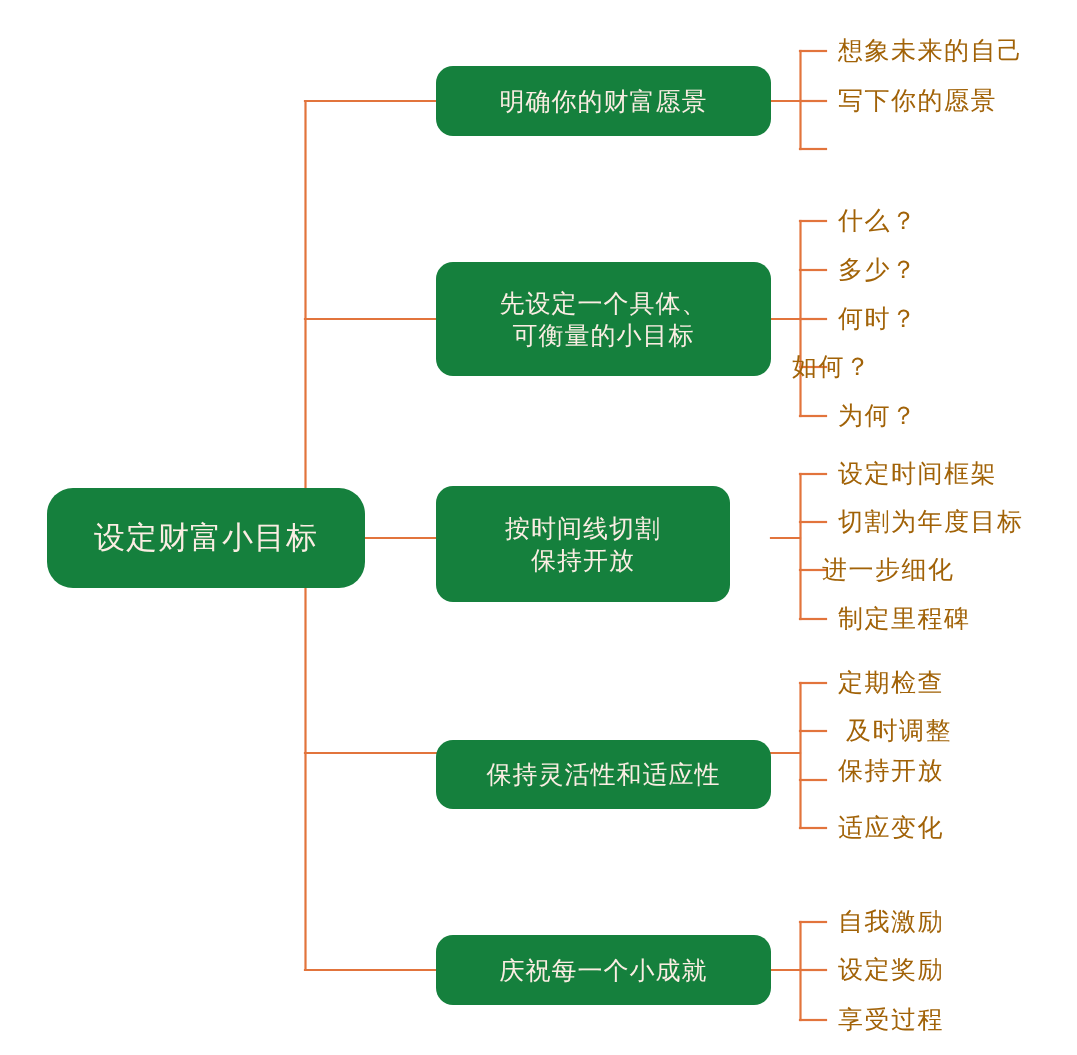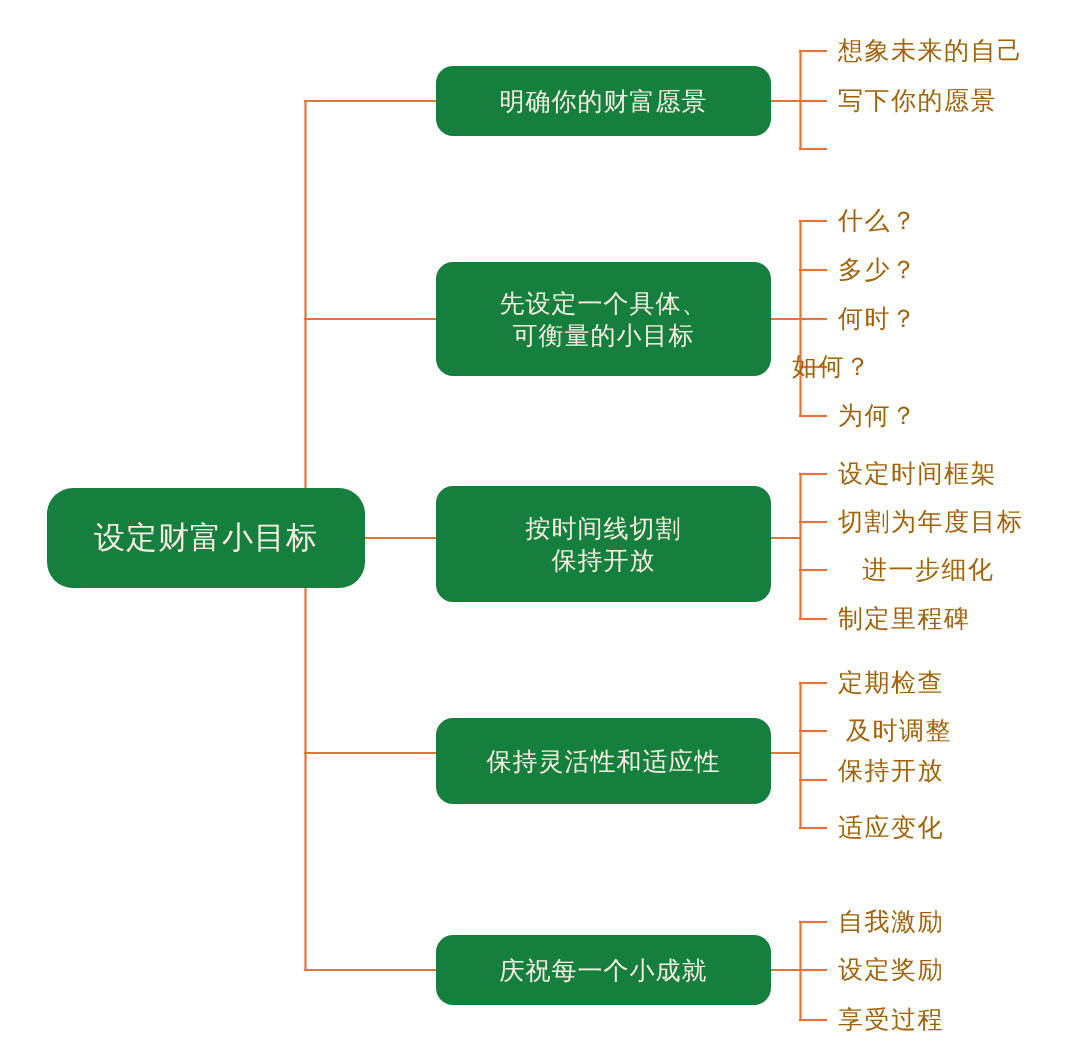--- a/index.html
+++ b/index.html
@@ -128,30 +128,30 @@
   <div class="node branch" style="left:436px; top:262px; width:335px; height:114px;">
     <span class="line">先设定一个具体、</span>
     <span class="line">可衡量的小目标</span>
   </div>
   <div class="leaf" style="left:838px; top:208px;">什么？</div>
   <div class="leaf" style="left:838px; top:257px;">多少？</div>
   <div class="leaf" style="left:838px; top:306px;">何时？</div>
   <div class="leaf" style="left:792px; top:354px;">如何？</div>
   <div class="leaf" style="left:838px; top:403px;">为何？</div>
 
-  <div class="node branch" style="left:436px; top:486px; width:335px; height:116px;">
+  <div class="node branch" style="left:436px; top:486px; width:294px; height:116px;">
     <span class="line">按时间线切割</span>
     <span class="line">保持开放</span>
   </div>
   <div class="leaf" style="left:838px; top:461px;">设定时间框架</div>
   <div class="leaf" style="left:838px; top:509px;">切割为年度目标</div>
-  <div class="leaf" style="left:862px; top:557px;">进一步细化</div>
+  <div class="leaf" style="left:822px; top:557px;">进一步细化</div>
   <div class="leaf" style="left:838px; top:606px;">制定里程碑</div>
 
-  <div class="node branch" style="left:436px; top:718px; width:335px; height:86px;">
+  <div class="node branch" style="left:436px; top:740px; width:335px; height:69px;">
     <span class="line">保持灵活性和适应性</span>
   </div>
   <div class="leaf" style="left:838px; top:670px;">定期检查</div>
   <div class="leaf" style="left:838px; top:718px;margin-left:8px;">及时调整</div>
   <div class="leaf" style="left:838px; top:758px;">保持开放</div>
   <div class="leaf" style="left:838px; top:815px;">适应变化</div>
 
   <div class="node branch" style="left:436px; top:935px; width:335px; height:70px;">
     <span class="line">庆祝每一个小成就</span>
   </div>

